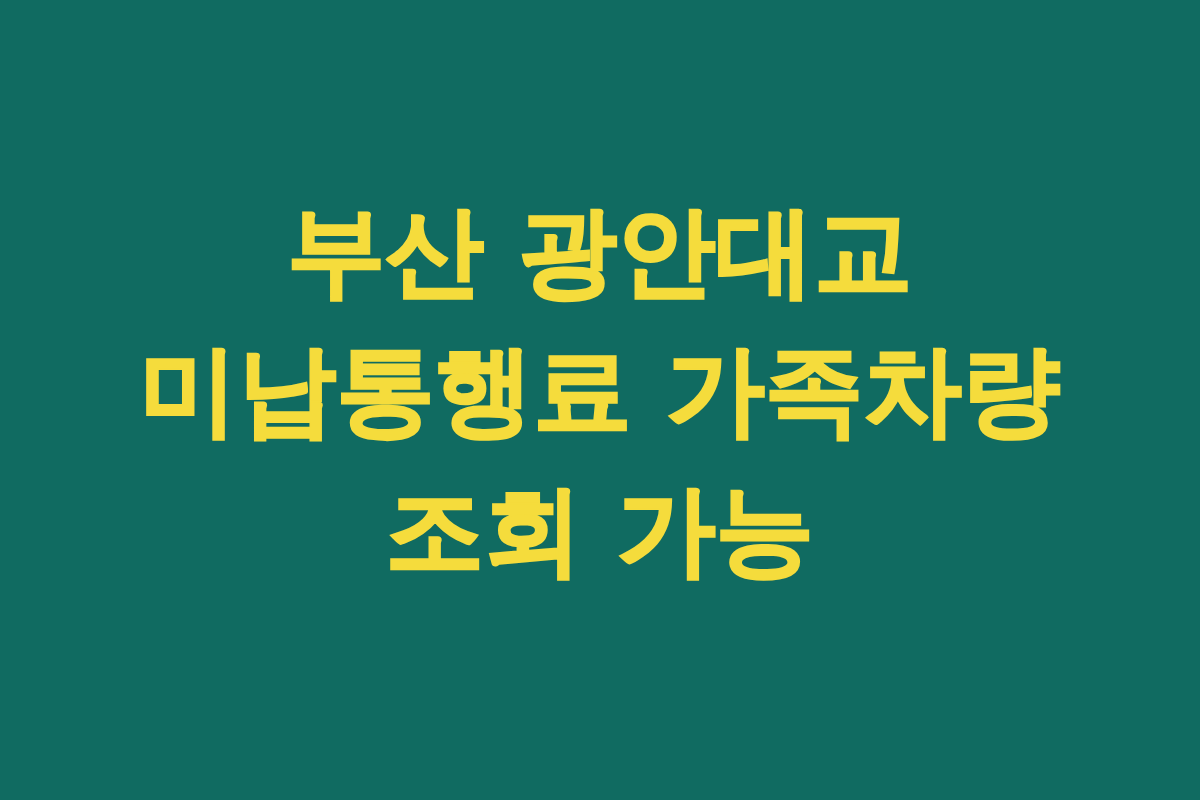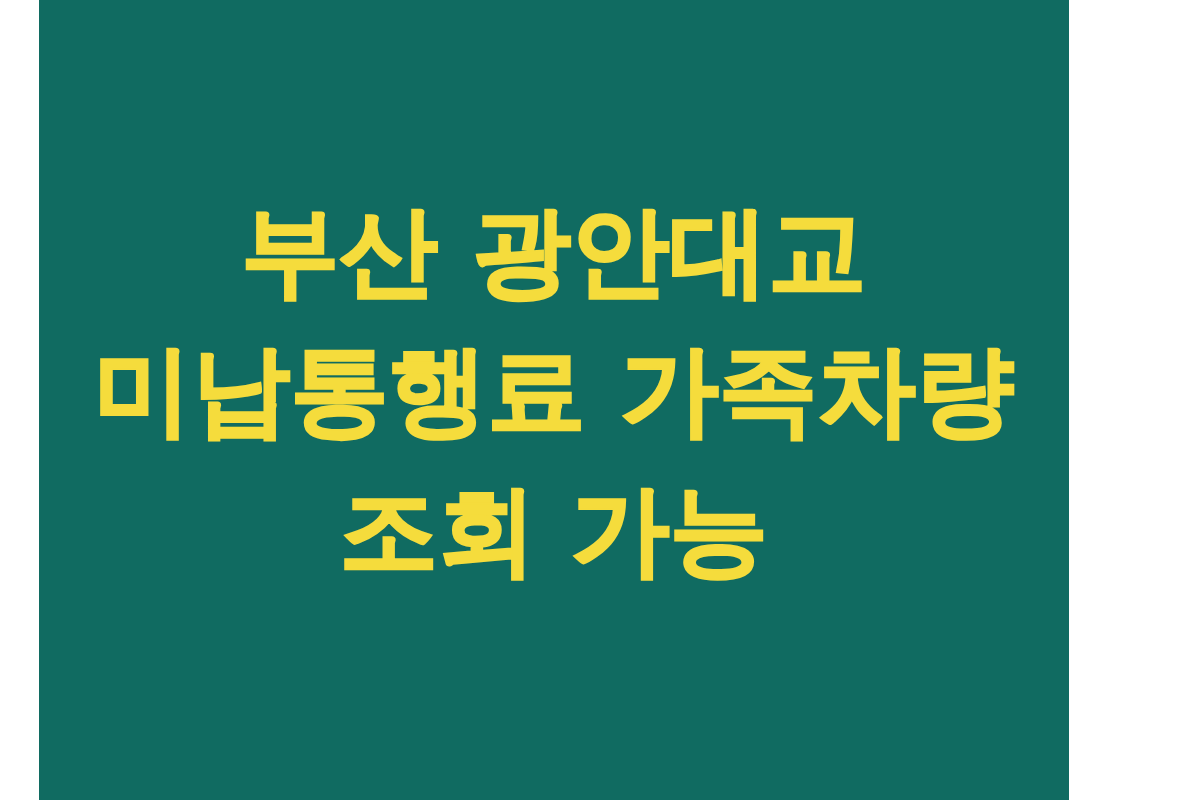--- a/index.html
+++ b/index.html
@@ -10,28 +10,27 @@
     height: 800px;
     overflow: hidden;
   }
 
   body {
     font-family: "DejaVu Sans", "Liberation Sans", sans-serif;
   }
 
   #banner {
     position: relative;
-    width: 1030px;
+    width: 1200px;
     height: 800px;
     background: #106B61;
     display: flex;
     align-items: center;
     justify-content: center;
     box-sizing: border-box;
-    margin-left: 39px;
   }
 
   #headline-block {
     width: 1030px;
     text-align: center;
     margin-top: -18px;
   }
 
   #headline {
     display: block;

